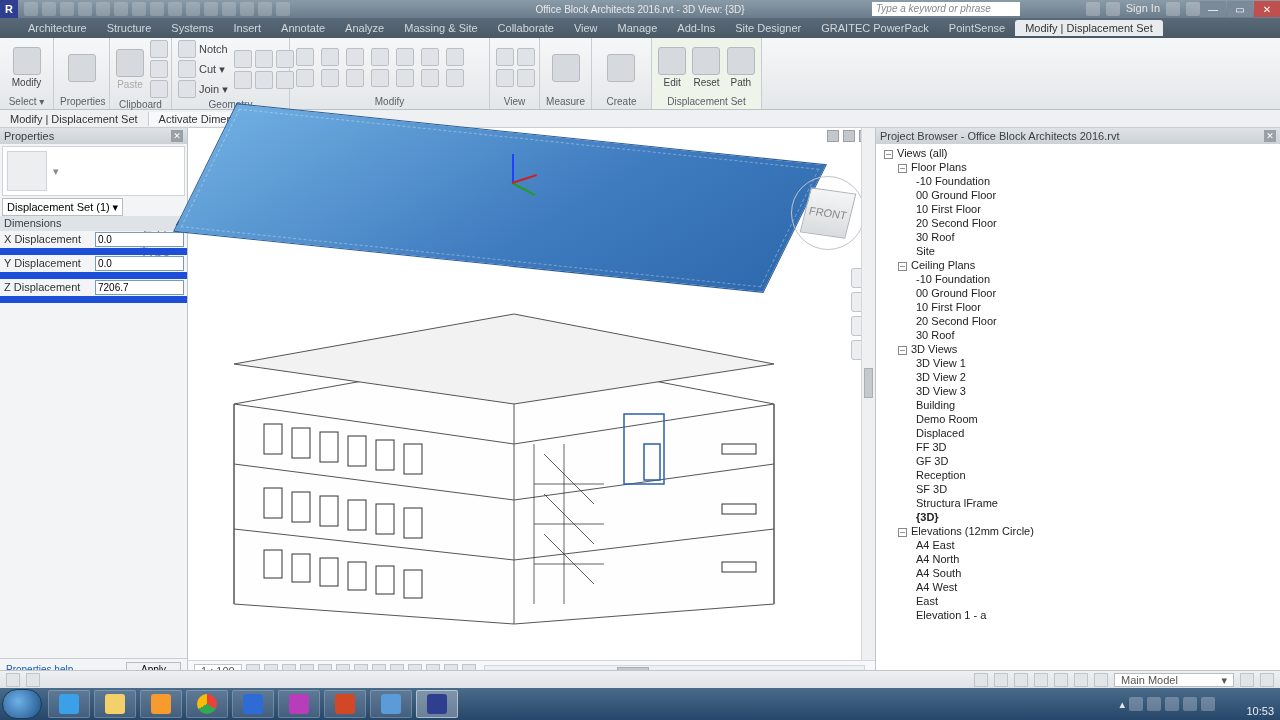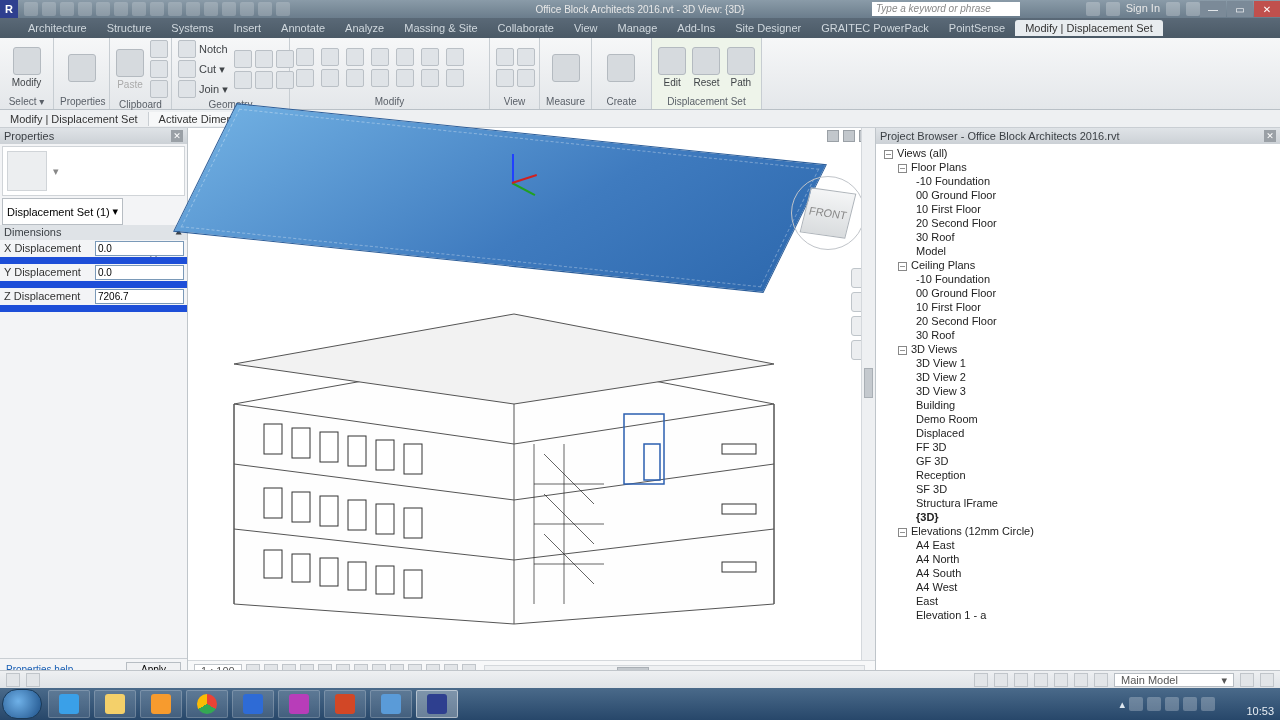--- a/index.html
+++ b/index.html
@@ -36,21 +36,21 @@
 .options-bar { height: 18px; background: #eef0f2; border-bottom: 1px solid #c9ced3; display: flex; align-items: center; font-size: 11px; color: #333; }
 .options-bar .seg { padding: 1px 10px; border-right: 1px solid #c9ced3; }
 
 .workspace { position: absolute; top: 128px; bottom: 40px; left: 0; right: 0; display: flex; }
 
 .props { width: 188px; background: #f3f4f6; border-right: 1px solid #bfc5ca; display: flex; flex-direction: column; }
 .props-header { background: linear-gradient(#dfe3e7,#ccd1d6); height: 16px; display: flex; align-items: center; justify-content: space-between; padding: 0 4px; font-size: 10px; color: #3a3f44; }
 .props-header .x { width: 12px; height: 12px; background: #9aa0a6; color: #fff; text-align: center; line-height: 12px; font-size: 9px; }
 .props-type { height: 50px; background: #fff; margin: 2px; border: 1px solid #d0d4d8; display: flex; align-items: center; gap: 6px; padding: 4px; }
 .props-type .thumb { width: 40px; height: 40px; background: #eceef0; border: 1px solid #d0d4d8; }
-.props-selector { height: 27px; margin: 0 2px; display: flex; gap: 2px; }
+.props-selector { height: 18px; margin: 0 2px; display: flex; gap: 2px; }
 .props-selector .sel { flex: 1; background: #fff; border: 1px solid #b7bdc3; font-size: 10px; padding: 1px 4px; display:flex; justify-content:space-between; align-items:center;}
 .props-selector .editbtn { width: 60px; background: #f0f1f3; border: 1px solid #b7bdc3; font-size: 14px; text-align: center; line-height: 16px; color:#888;margin-top:28px;}
 .props-group { background: #dfe3e7; font-size: 10px; padding: 1px 4px; color: #3a3f44; display:flex; justify-content:space-between;}
 .props-row { display: flex; font-size: 10px; border-bottom: 7px solid #1d4ed8; }
 .props-row .k { width: 92px; padding: 2px 4px; color: #333; }
 .props-row .v { flex: 1; padding: 1px 3px; }
 .props-row input { width: 100%; border: 1px solid #7a99b8; font-size: 10px; padding: 1px 2px; background:#fff;}
 .props-footer { margin-top: auto; display: flex; justify-content: space-between; align-items: center; padding: 3px 6px; border-top: 1px solid #c9ced3; }
 .props-footer a { color: #1a5fb4; font-size: 10px; text-decoration: underline; }
 .props-footer button { font-size: 10px; padding: 1px 14px; background: #f0f1f3; border: 1px solid #b7bdc3; }
@@ -439,21 +439,21 @@
       <span class="x">✕</span>
     </div>
     <div class="tree" id="tree">
         <div class="node lvl0"><span class="exp">–</span><span>Views (all)</span></div>
         <div class="node lvl1"><span class="exp">–</span><span>Floor Plans</span></div>
         <div class="node lvl2"><span>-10 Foundation</span></div>
         <div class="node lvl2"><span>00 Ground Floor</span></div>
         <div class="node lvl2"><span>10 First Floor</span></div>
         <div class="node lvl2"><span>20 Second Floor</span></div>
         <div class="node lvl2"><span>30 Roof</span></div>
-        <div class="node lvl2"><span>Model</span></div>
+        <div class="node lvl2"><span>Site</span></div>
         <div class="node lvl1"><span class="exp">–</span><span>Ceiling Plans</span></div>
         <div class="node lvl2"><span>-10 Foundation</span></div>
         <div class="node lvl2"><span>00 Ground Floor</span></div>
         <div class="node lvl2"><span>10 First Floor</span></div>
         <div class="node lvl2"><span>20 Second Floor</span></div>
         <div class="node lvl2"><span>30 Roof</span></div>
         <div class="node lvl1"><span class="exp">–</span><span>3D Views</span></div>
         <div class="node lvl2"><span>3D View 1</span></div>
         <div class="node lvl2"><span>3D View 2</span></div>
         <div class="node lvl2"><span>3D View 3</span></div>

